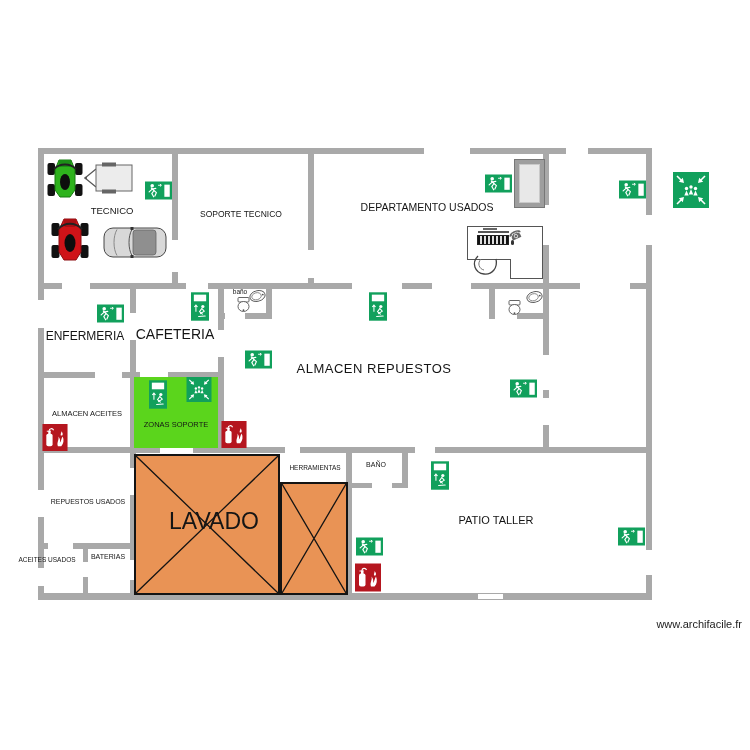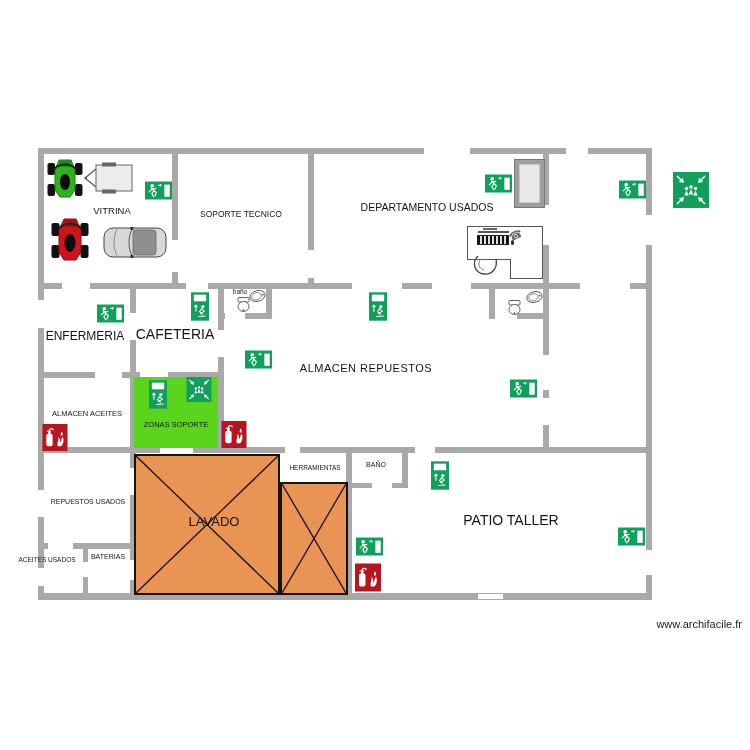--- a/index.html
+++ b/index.html
@@ -258,32 +258,32 @@
   </svg>
   <svg class="icon" style="left:103px;top:227px;width:64px;height:31px" viewBox="0 0 64 31">
     <rect x="1" y="1" width="62" height="29" rx="9" fill="#d8d8d8" stroke="#333" stroke-width="0.9"></rect>
     <path d="M14,2.5 C10,9 10,22 14,28.5" stroke="#888" stroke-width="1" fill="none"></path>
     <path d="M29,2.5 C25,9 25,22 29,28.5" stroke="#555" stroke-width="1" fill="none"></path>
     <rect x="30" y="3" width="23" height="25" rx="3" fill="#8f8f8f" stroke="#666" stroke-width="0.8"></rect>
     <rect x="27.5" y="0" width="3" height="3" fill="#333"></rect>
     <rect x="27.5" y="28" width="3" height="3" fill="#333"></rect>
   </svg>
 
-  <div class="lbl" style="left:112px;top:211px;font-size:9.5px">VITRINA</div>
+  <div class="lbl" style="left:112px;top:211px;font-size:9.5px">TECNICO</div>
   <div class="lbl" style="left:241px;top:214px;font-size:8.5px">SOPORTE TECNICO</div>
   <div class="lbl" style="left:427px;top:207px;font-size:10.5px">DEPARTAMENTO USADOS</div>
   <div class="lbl" style="left:85px;top:336px;font-size:12px">ENFERMERIA</div>
   <div class="lbl" style="left:175px;top:334px;font-size:14px">CAFETERIA</div>
   <div class="lbl" style="left:240px;top:292px;font-size:6.5px">baño</div>
-  <div class="lbl" style="left:366px;top:368px;font-size:11px;letter-spacing:0.5px">ALMACEN REPUESTOS</div>
+  <div class="lbl" style="left:374px;top:368px;font-size:13px;letter-spacing:0.5px">ALMACEN REPUESTOS</div>
   <div class="lbl" style="left:87px;top:414px;font-size:7.5px">ALMACEN ACEITES</div>
   <div class="lbl" style="left:176px;top:425px;font-size:7.5px">ZONAS SOPORTE</div>
   <div class="lbl" style="left:88px;top:501px;font-size:7px">REPUESTOS USADOS</div>
   <div class="lbl" style="left:47px;top:560px;font-size:6.5px">ACEITES USADOS</div>
   <div class="lbl" style="left:108px;top:556px;font-size:7px">BATERIAS</div>
-  <div class="lbl" style="left:214px;top:521px;font-size:13px">LAVADO</div>
+  <div class="lbl" style="left:214px;top:521px;font-size:23px">LAVADO</div>
   <div class="lbl" style="left:315px;top:468px;font-size:6.5px">HERRAMIENTAS</div>
   <div class="lbl" style="left:376px;top:464px;font-size:7px">BAÑO</div>
-  <div class="lbl" style="left:511px;top:520px;font-size:14px">PATIO TALLER</div>
+  <div class="lbl" style="left:496px;top:520px;font-size:11px">PATIO TALLER</div>
 
   <div class="wm">www.archifacile.fr</div>
 
 </div>
 
 </body></html>

